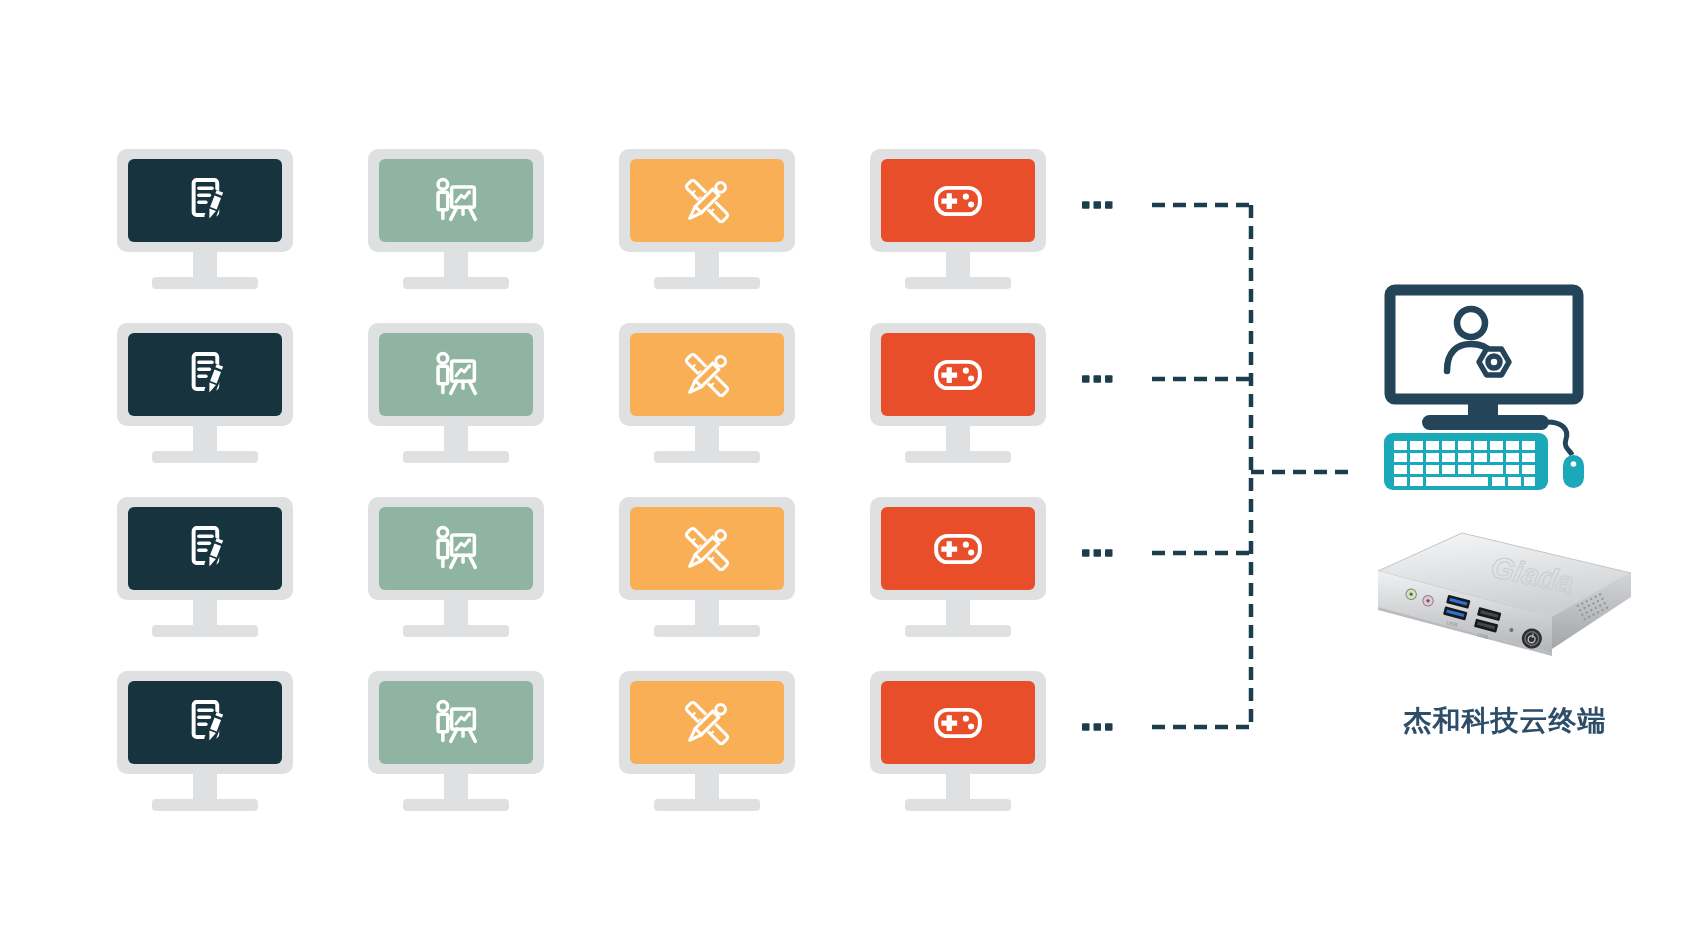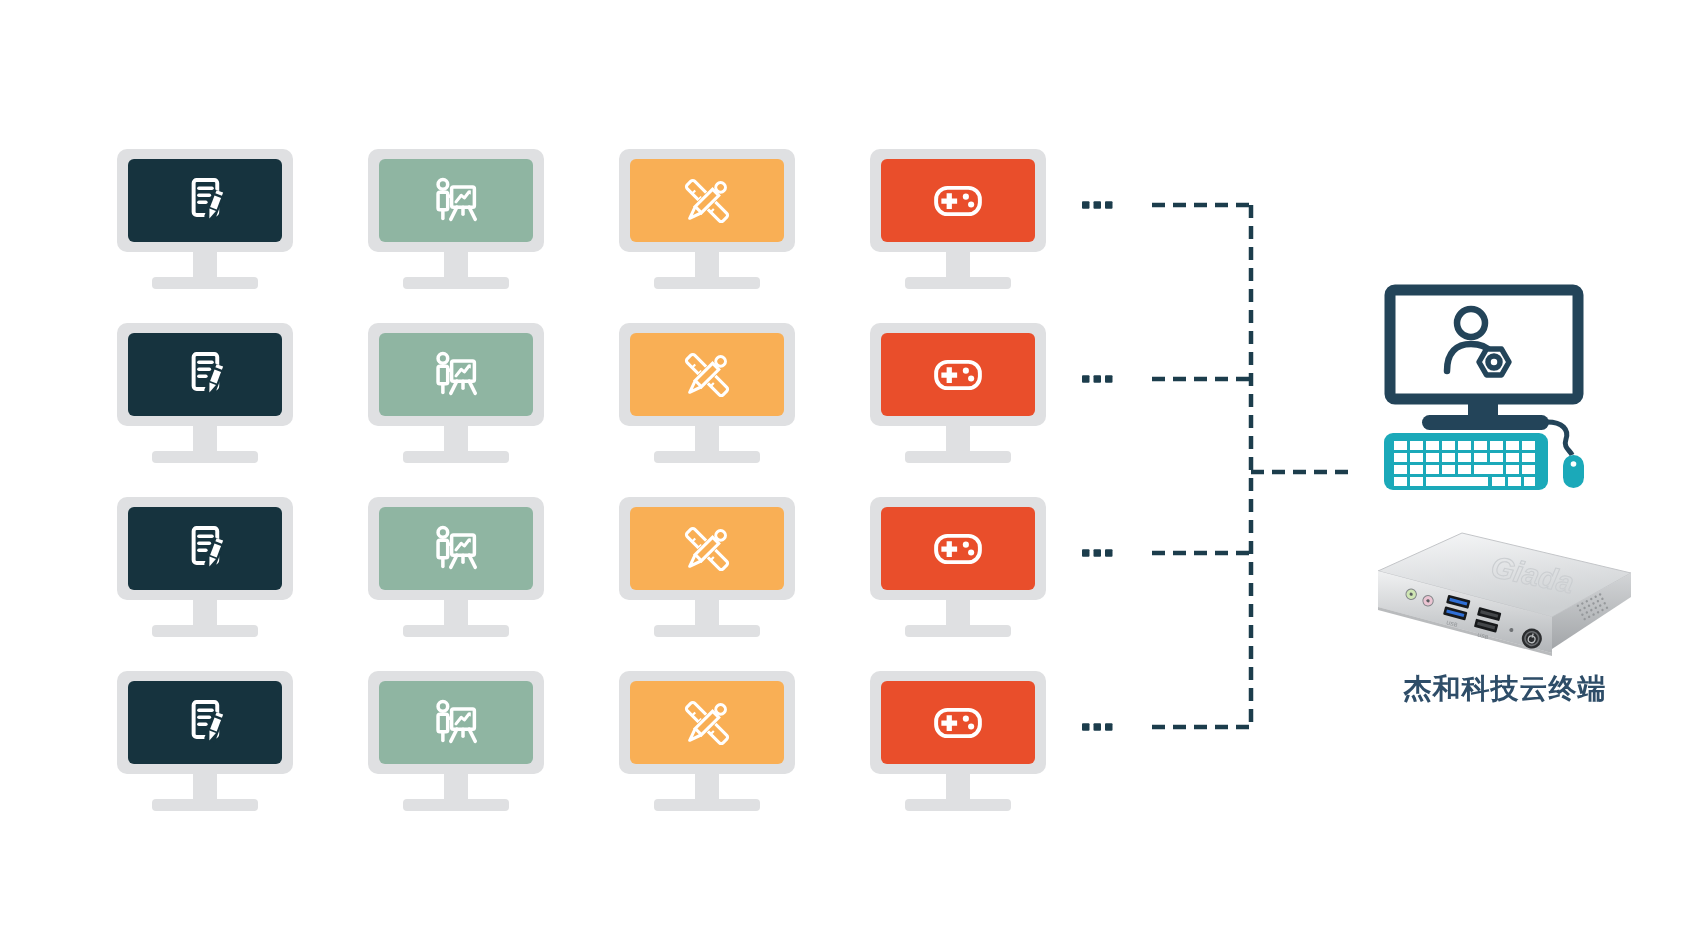--- a/index.html
+++ b/index.html
@@ -22,21 +22,21 @@
   .dash{stroke:var(--connector,#1c3d4c);stroke-width:4.5;stroke-dasharray:13 8;fill:none;}
   .dotfill{fill:var(--connector,#1c3d4c);}
 
   
   .workstation{position:absolute;left:1375px;top:275px;}
   .minipc{position:absolute;left:1372px;top:525px;}
   .navy-stroke{stroke:var(--terminal-navy,#234459);fill:none;}
   .navy-fill{fill:var(--terminal-navy,#234459);}
   .teal-fill{fill:var(--keyboard-teal,#1ba9b9);}
 
-  .caption{position:absolute;left:1380px;top:670px;width:250px;text-align:center;
+  .caption{position:absolute;left:1380px;top:702px;width:250px;text-align:center;
            font-size:28px;font-weight:bold;letter-spacing:1px;color:var(--caption-text,#2e4d68);}
   .logo-text{font-family:"Liberation Sans",sans-serif;font-style:italic;font-weight:bold;}
   .usb-text{font-family:"Liberation Sans",sans-serif;}
 </style>
 </head>
 <body>
 
 <div class="stage">
 
   <svg class="defs-holder" aria-hidden="true">

